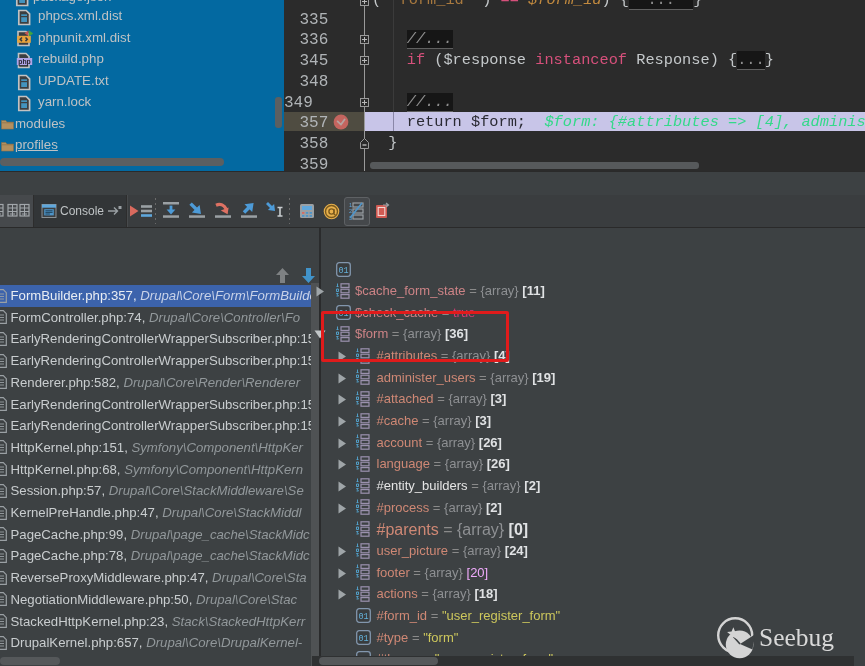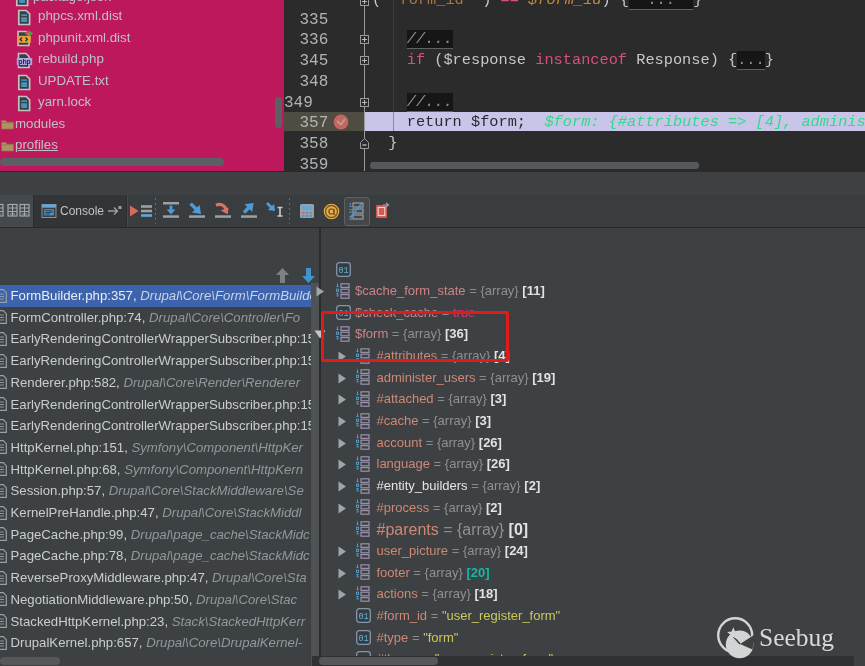--- a/index.html
+++ b/index.html
@@ -1,20 +1,20 @@
 <!DOCTYPE html>
 <html><head><meta charset="utf-8"><style>
 html,body{margin:0;padding:0;}
 #root{position:relative;width:865px;height:666px;overflow:hidden;background:#3D4143;font-family:"Liberation Sans",sans-serif;}
 .abs{position:absolute;}
 .mono{font-family:"Liberation Mono",monospace;}
 </style></head><body>
 <div id="root">
 
-<div class="abs" style="left:0;top:0;width:284px;height:172px;background:#be185d;overflow:hidden;">
+<div class="abs" style="left:0;top:0;width:284px;height:172px;background:#0369a1;overflow:hidden;">
 <svg class="abs" style="left:15px;top:-10.5px" width="14" height="17" viewBox="0 0 14 17">
 <path d="M1.8 1.5 h7.4 l3.4 3.4 v10.6 h-10.8 z" fill="#3b3e40" stroke="#C2C2C2" stroke-width="1.7"></path>
 <rect x="4.2" y="5.3" width="5.8" height="1.7" fill="#4393BE"></rect>
 <rect x="4.2" y="8.2" width="5.8" height="4.8" fill="#4393BE"></rect>
 </svg>
 <div class="abs" style="left:33px;top:-11.5px;font-size:13.3px;color:#BEC2C4;">package.json</div>
 <svg class="abs" style="left:17px;top:9px" width="14" height="17" viewBox="0 0 14 17">
 <path d="M1.8 1.5 h7.4 l3.4 3.4 v10.6 h-10.8 z" fill="#3b3e40" stroke="#C2C2C2" stroke-width="1.7"></path>
 <rect x="4.2" y="5.3" width="5.8" height="1.7" fill="#4393BE"></rect>
 <rect x="4.2" y="8.2" width="5.8" height="4.8" fill="#4393BE"></rect>
@@ -428,21 +428,21 @@
 <div class="abs" style="left:66.5px;top:290.88px;font-size:13px;white-space:nowrap;"><span style="color:#CF8875">user_picture</span><span style="color:#8A8A8A"> = </span><span style="color:#8E9093">{array}</span> <span style="color:#E0E2E4;font-weight:700">[24]</span></div>
 <svg class="abs" style="left:27px;top:315.54px" width="10" height="11" viewBox="0 0 10 11">
 <path d="M1.5 0.5 L9 5.5 L1.5 10.5 z" fill="#9FA5A8"></path>
 </svg>
 <svg class="abs" style="left:46px;top:312.24px" width="14" height="16" viewBox="0 0 14 16">
 <path d="M1.5 0.5 v3 M0.5 3.5 h2 M0.5 6 h2 v2.5 h-2 z M2.5 10.5 h-2 l2 2.5 h-2" stroke="#53A8D4" stroke-width="0.9" fill="none"></path>
 <rect x="5" y="0.8" width="8" height="3.6" fill="none" stroke="#9B91AE" stroke-width="1.2"></rect>
 <rect x="5" y="6.2" width="8" height="3.6" fill="none" stroke="#9B91AE" stroke-width="1.2"></rect>
 <rect x="5" y="11.6" width="8" height="3.6" fill="none" stroke="#9B91AE" stroke-width="1.2"></rect>
 </svg>
-<div class="abs" style="left:66.5px;top:312.54px;font-size:13px;white-space:nowrap;"><span style="color:#CF8875">footer</span><span style="color:#8A8A8A"> = </span><span style="color:#8E9093">{array}</span> <span style="color:#14b8a6;font-weight:700">[20]</span></div>
+<div class="abs" style="left:66.5px;top:312.54px;font-size:13px;white-space:nowrap;"><span style="color:#CF8875">footer</span><span style="color:#8A8A8A"> = </span><span style="color:#8E9093">{array}</span> <span style="color:#f0abfc;font-weight:400">[20]</span></div>
 <svg class="abs" style="left:27px;top:337.2px" width="10" height="11" viewBox="0 0 10 11">
 <path d="M1.5 0.5 L9 5.5 L1.5 10.5 z" fill="#9FA5A8"></path>
 </svg>
 <svg class="abs" style="left:46px;top:333.9px" width="14" height="16" viewBox="0 0 14 16">
 <path d="M1.5 0.5 v3 M0.5 3.5 h2 M0.5 6 h2 v2.5 h-2 z M2.5 10.5 h-2 l2 2.5 h-2" stroke="#53A8D4" stroke-width="0.9" fill="none"></path>
 <rect x="5" y="0.8" width="8" height="3.6" fill="none" stroke="#9B91AE" stroke-width="1.2"></rect>
 <rect x="5" y="6.2" width="8" height="3.6" fill="none" stroke="#9B91AE" stroke-width="1.2"></rect>
 <rect x="5" y="11.6" width="8" height="3.6" fill="none" stroke="#9B91AE" stroke-width="1.2"></rect>
 </svg>
 <div class="abs" style="left:66.5px;top:334.2px;font-size:13px;white-space:nowrap;"><span style="color:#CF8875">actions</span><span style="color:#8A8A8A"> = </span><span style="color:#8E9093">{array}</span> <span style="color:#E0E2E4;font-weight:700">[18]</span></div>

